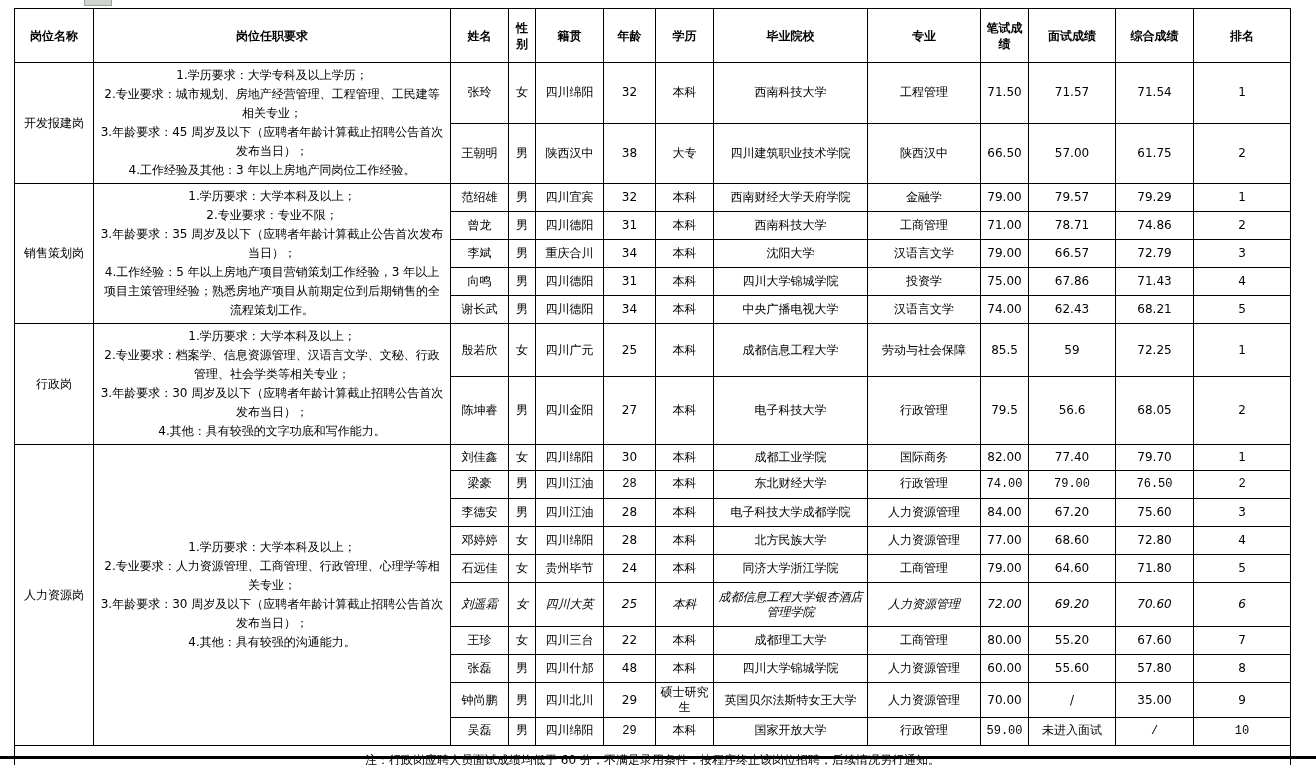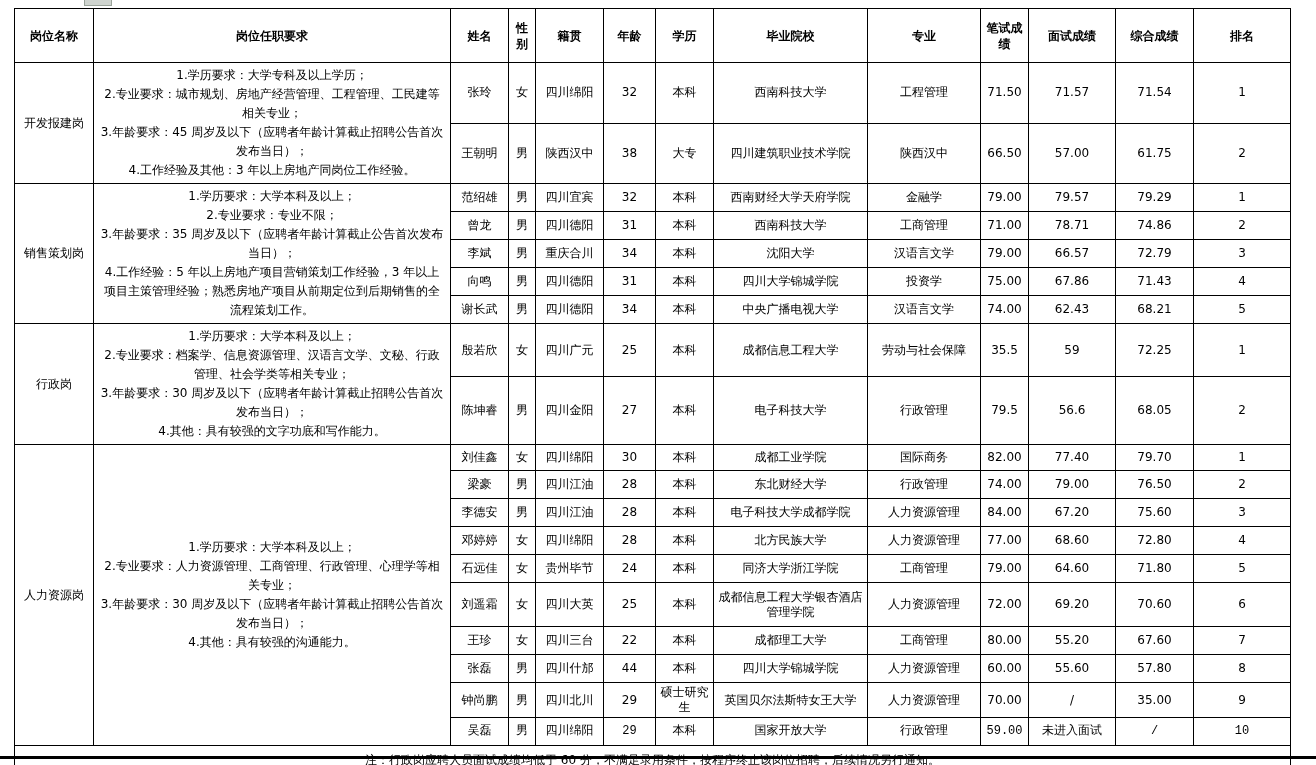--- a/index.html
+++ b/index.html
@@ -174,21 +174,21 @@
             <div>3.年龄要求：30 周岁及以下（应聘者年龄计算截止招聘公告首次发布当日）；</div>
             <div>4.其他：具有较强的文字功底和写作能力。</div>
           </td>
           <td class="c">殷若欣</td>
           <td class="c">女</td>
           <td class="c">四川广元</td>
           <td class="c">25</td>
           <td class="c">本科</td>
           <td class="c">成都信息工程大学</td>
           <td class="c">劳动与社会保障</td>
-          <td class="c">35.5</td>
+          <td class="c">85.5</td>
           <td class="c">59</td>
           <td class="c">72.25</td>
           <td class="c">1</td>
         </tr>
         <tr style="height: 64px;">
           <td class="c">陈坤睿</td>
           <td class="c">男</td>
           <td class="c">四川金阳</td>
           <td class="c">27</td>
           <td class="c">本科</td>
@@ -212,21 +212,21 @@
           <td class="c">四川绵阳</td>
           <td class="c">30</td>
           <td class="c">本科</td>
           <td class="c">成都工业学院</td>
           <td class="c">国际商务</td>
           <td class="c">82.00</td>
           <td class="c">77.40</td>
           <td class="c">79.70</td>
           <td class="c">1</td>
         </tr>
-        <tr style="height: 28px;">
+        <tr style="height: 28px; font-family: Liberation Mono, monospace;">
           <td class="c">梁豪</td>
           <td class="c">男</td>
           <td class="c">四川江油</td>
           <td class="c">28</td>
           <td class="c">本科</td>
           <td class="c">东北财经大学</td>
           <td class="c">行政管理</td>
           <td class="c">74.00</td>
           <td class="c">79.00</td>
           <td class="c">76.50</td>
@@ -264,21 +264,21 @@
           <td class="c">贵州毕节</td>
           <td class="c">24</td>
           <td class="c">本科</td>
           <td class="c">同济大学浙江学院</td>
           <td class="c">工商管理</td>
           <td class="c">79.00</td>
           <td class="c">64.60</td>
           <td class="c">71.80</td>
           <td class="c">5</td>
         </tr>
-        <tr style="height: 44px;">
+        <tr style="height: 44px; font-style: italic;">
           <td class="c">刘遥霜</td>
           <td class="c">女</td>
           <td class="c">四川大英</td>
           <td class="c">25</td>
           <td class="c">本科</td>
           <td class="c">成都信息工程大学银杏酒店管理学院</td>
           <td class="c">人力资源管理</td>
           <td class="c">72.00</td>
           <td class="c">69.20</td>
           <td class="c">70.60</td>
@@ -294,21 +294,21 @@
           <td class="c">工商管理</td>
           <td class="c">80.00</td>
           <td class="c">55.20</td>
           <td class="c">67.60</td>
           <td class="c">7</td>
         </tr>
         <tr style="height: 28px; margin-left: 23px;">
           <td class="c">张磊</td>
           <td class="c">男</td>
           <td class="c">四川什邡</td>
-          <td class="c">44</td>
+          <td class="c">48</td>
           <td class="c">本科</td>
           <td class="c">四川大学锦城学院</td>
           <td class="c">人力资源管理</td>
           <td class="c">60.00</td>
           <td class="c">55.60</td>
           <td class="c">57.80</td>
           <td class="c">8</td>
         </tr>
         <tr style="height: 35px;">
           <td class="c">钟尚鹏</td>

